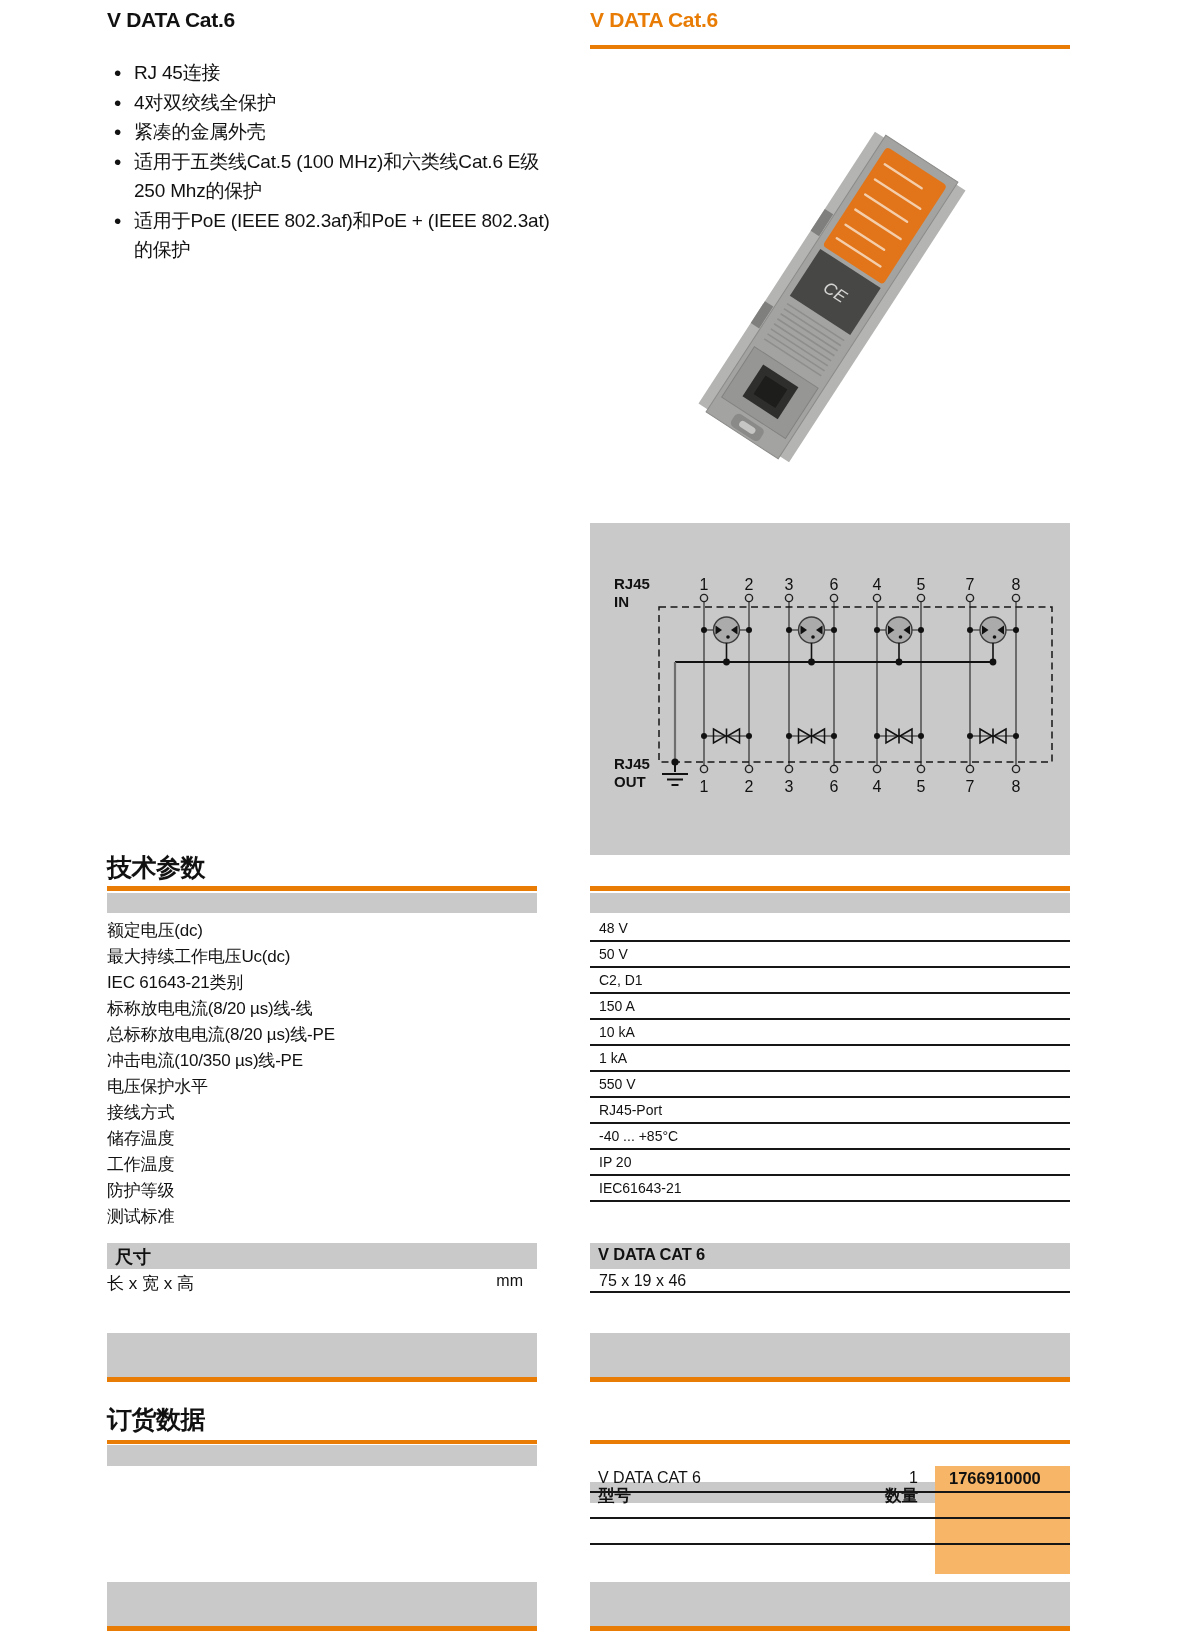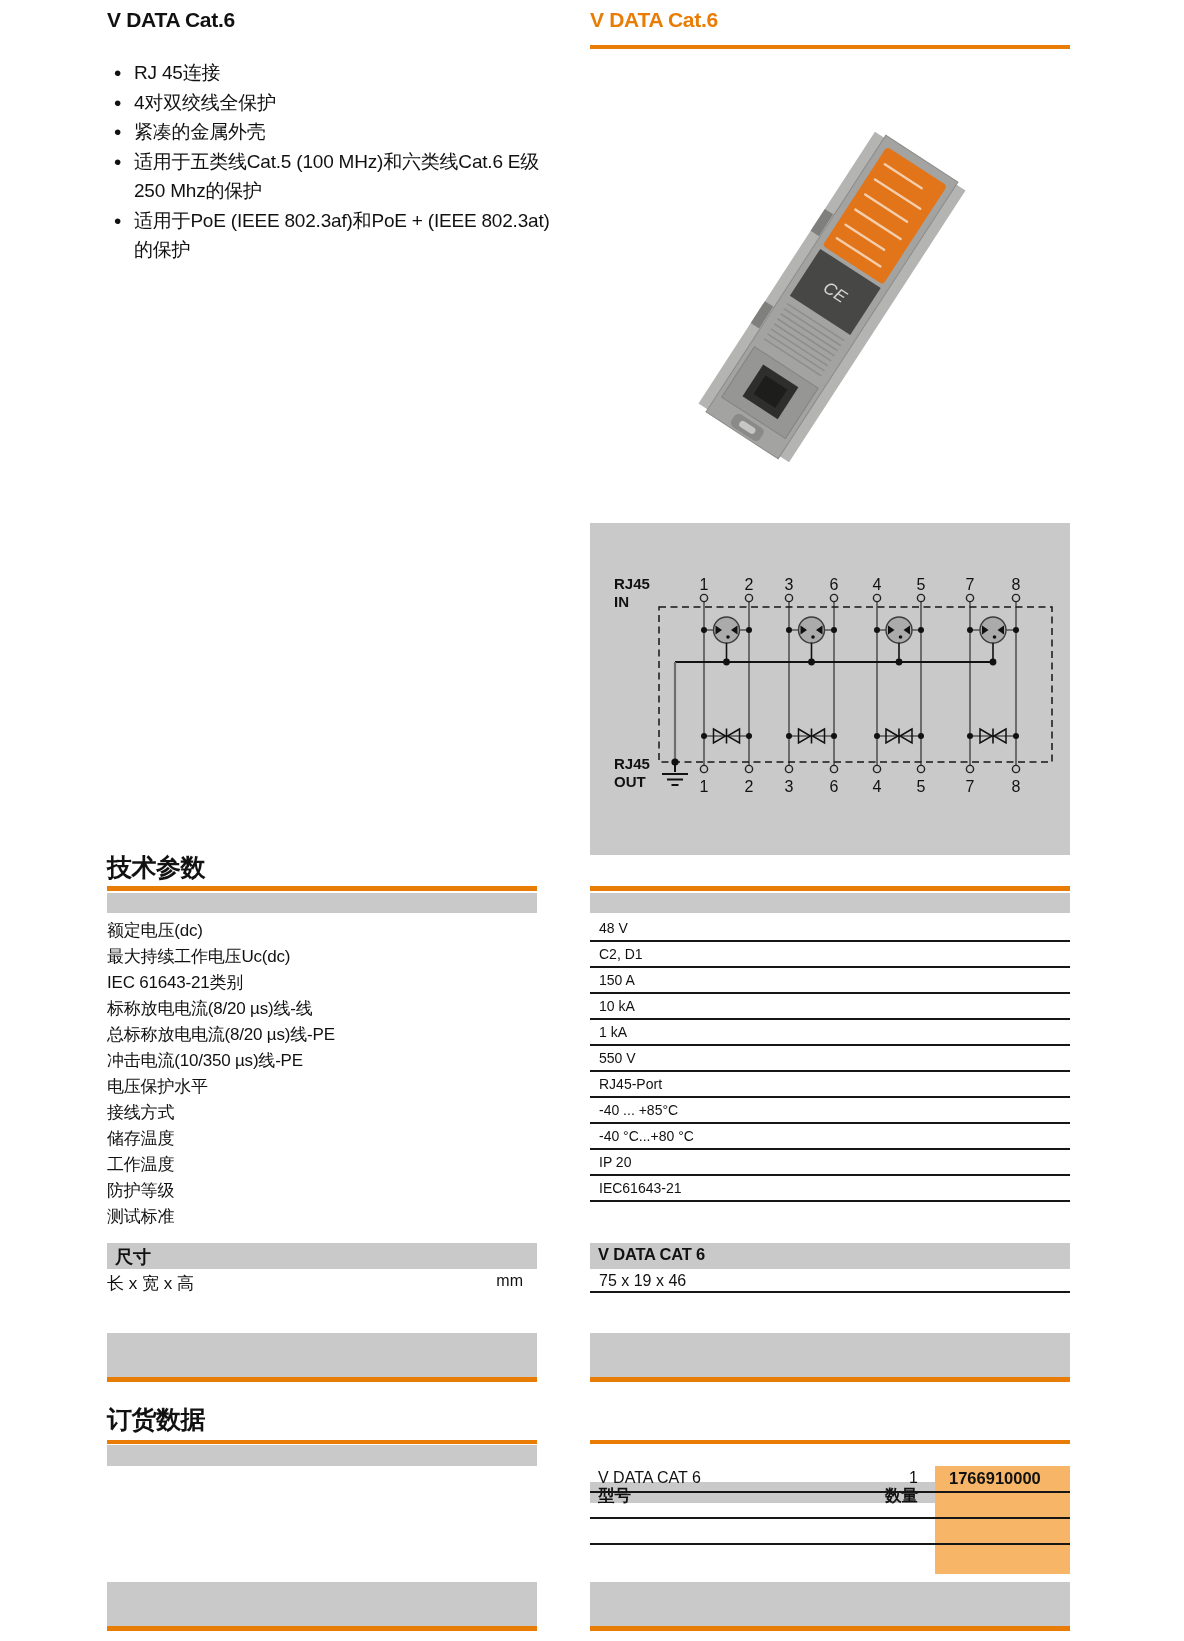--- a/index.html
+++ b/index.html
@@ -283,28 +283,28 @@
   <div class="tech-row-l">电压保护水平</div>
   <div class="tech-row-l">接线方式</div>
   <div class="tech-row-l">储存温度</div>
   <div class="tech-row-l">工作温度</div>
   <div class="tech-row-l">防护等级</div>
   <div class="tech-row-l">测试标准</div>
 </div>
 
 <div class="abs colR" style="top:916px;">
   <div class="tech-row-r">48 V</div>
+  <div class="tech-row-r">50 V</div>
   <div class="tech-row-r">C2, D1</div>
   <div class="tech-row-r">150 A</div>
   <div class="tech-row-r">10 kA</div>
   <div class="tech-row-r">1 kA</div>
   <div class="tech-row-r">550 V</div>
   <div class="tech-row-r">RJ45-Port</div>
   <div class="tech-row-r">-40 ... +85°C</div>
-  <div class="tech-row-r">-40 °C...+80 °C</div>
   <div class="tech-row-r">IP 20</div>
   <div class="tech-row-r">IEC61643-21</div>
 </div>
 
 <div class="abs colL band-gray dim-band dim-band-l" style="top:1243px;">尺寸</div>
 <div class="abs colR band-gray dim-band dim-band-r" style="top:1243px;">V DATA CAT 6</div>
 
 <div class="abs colL dim-row-l" style="top:1268px;">
   <span>长 x 宽 x 高</span>
   <span class="dim-unit">mm</span>

